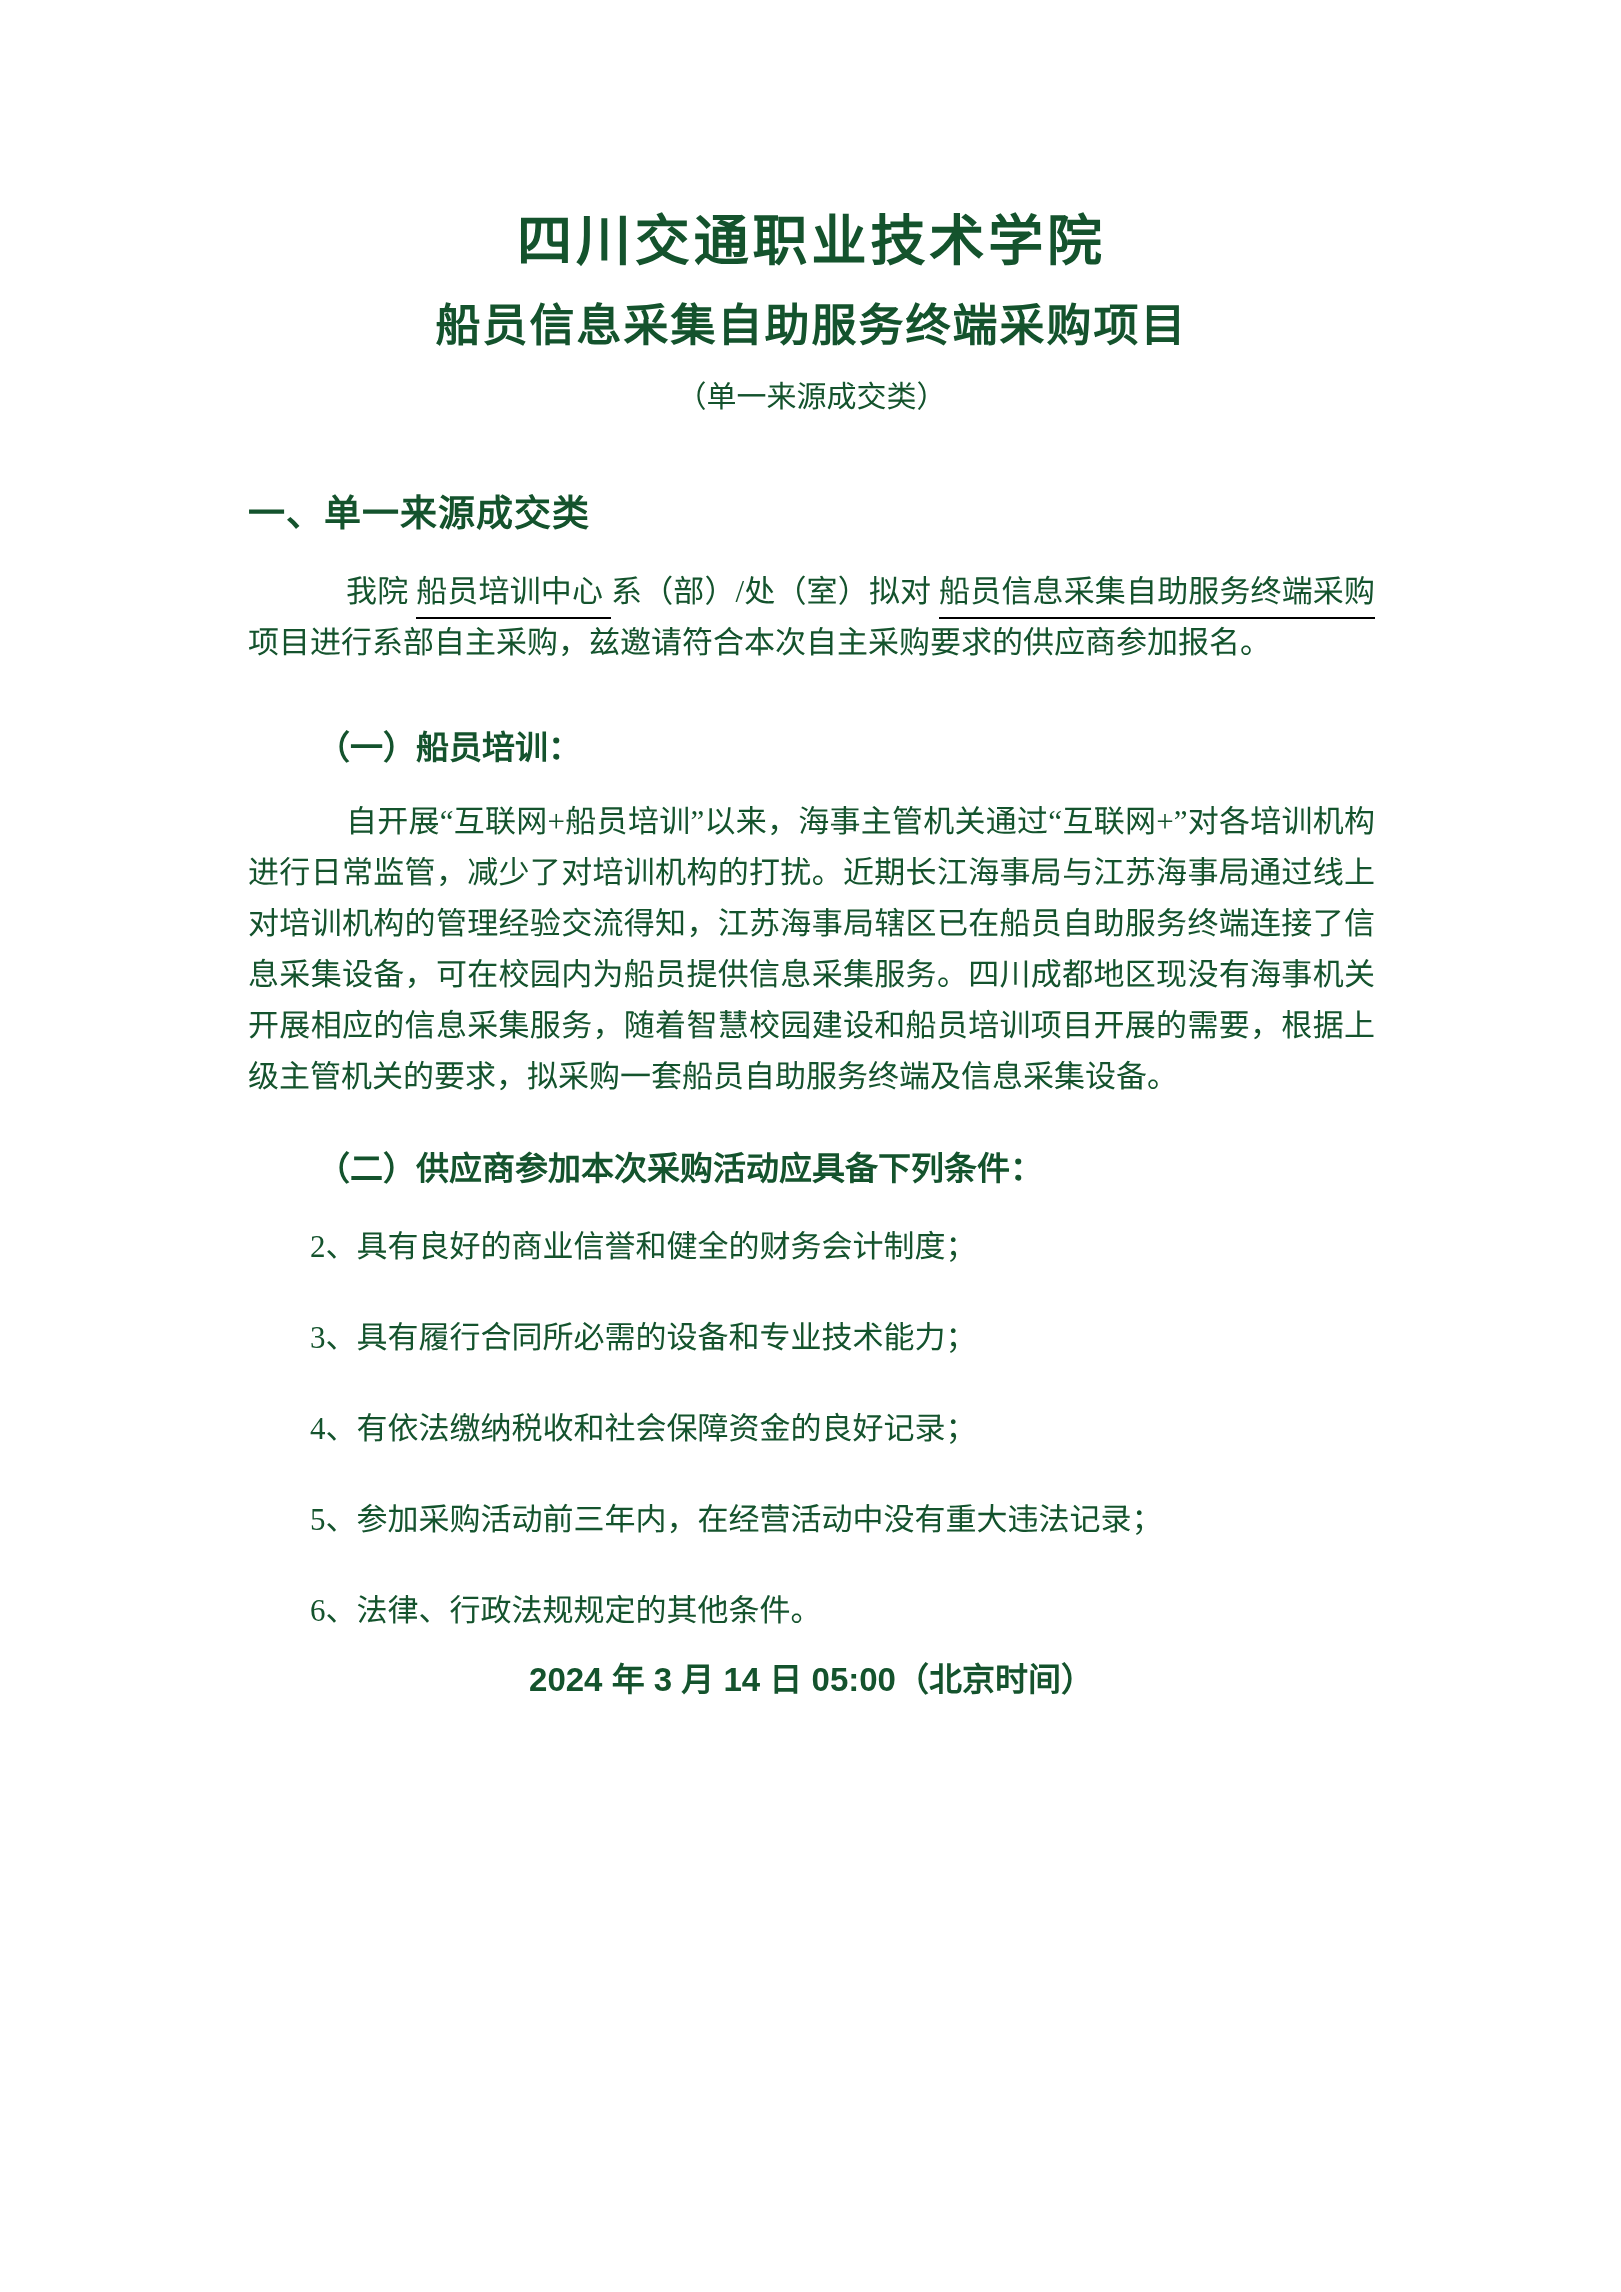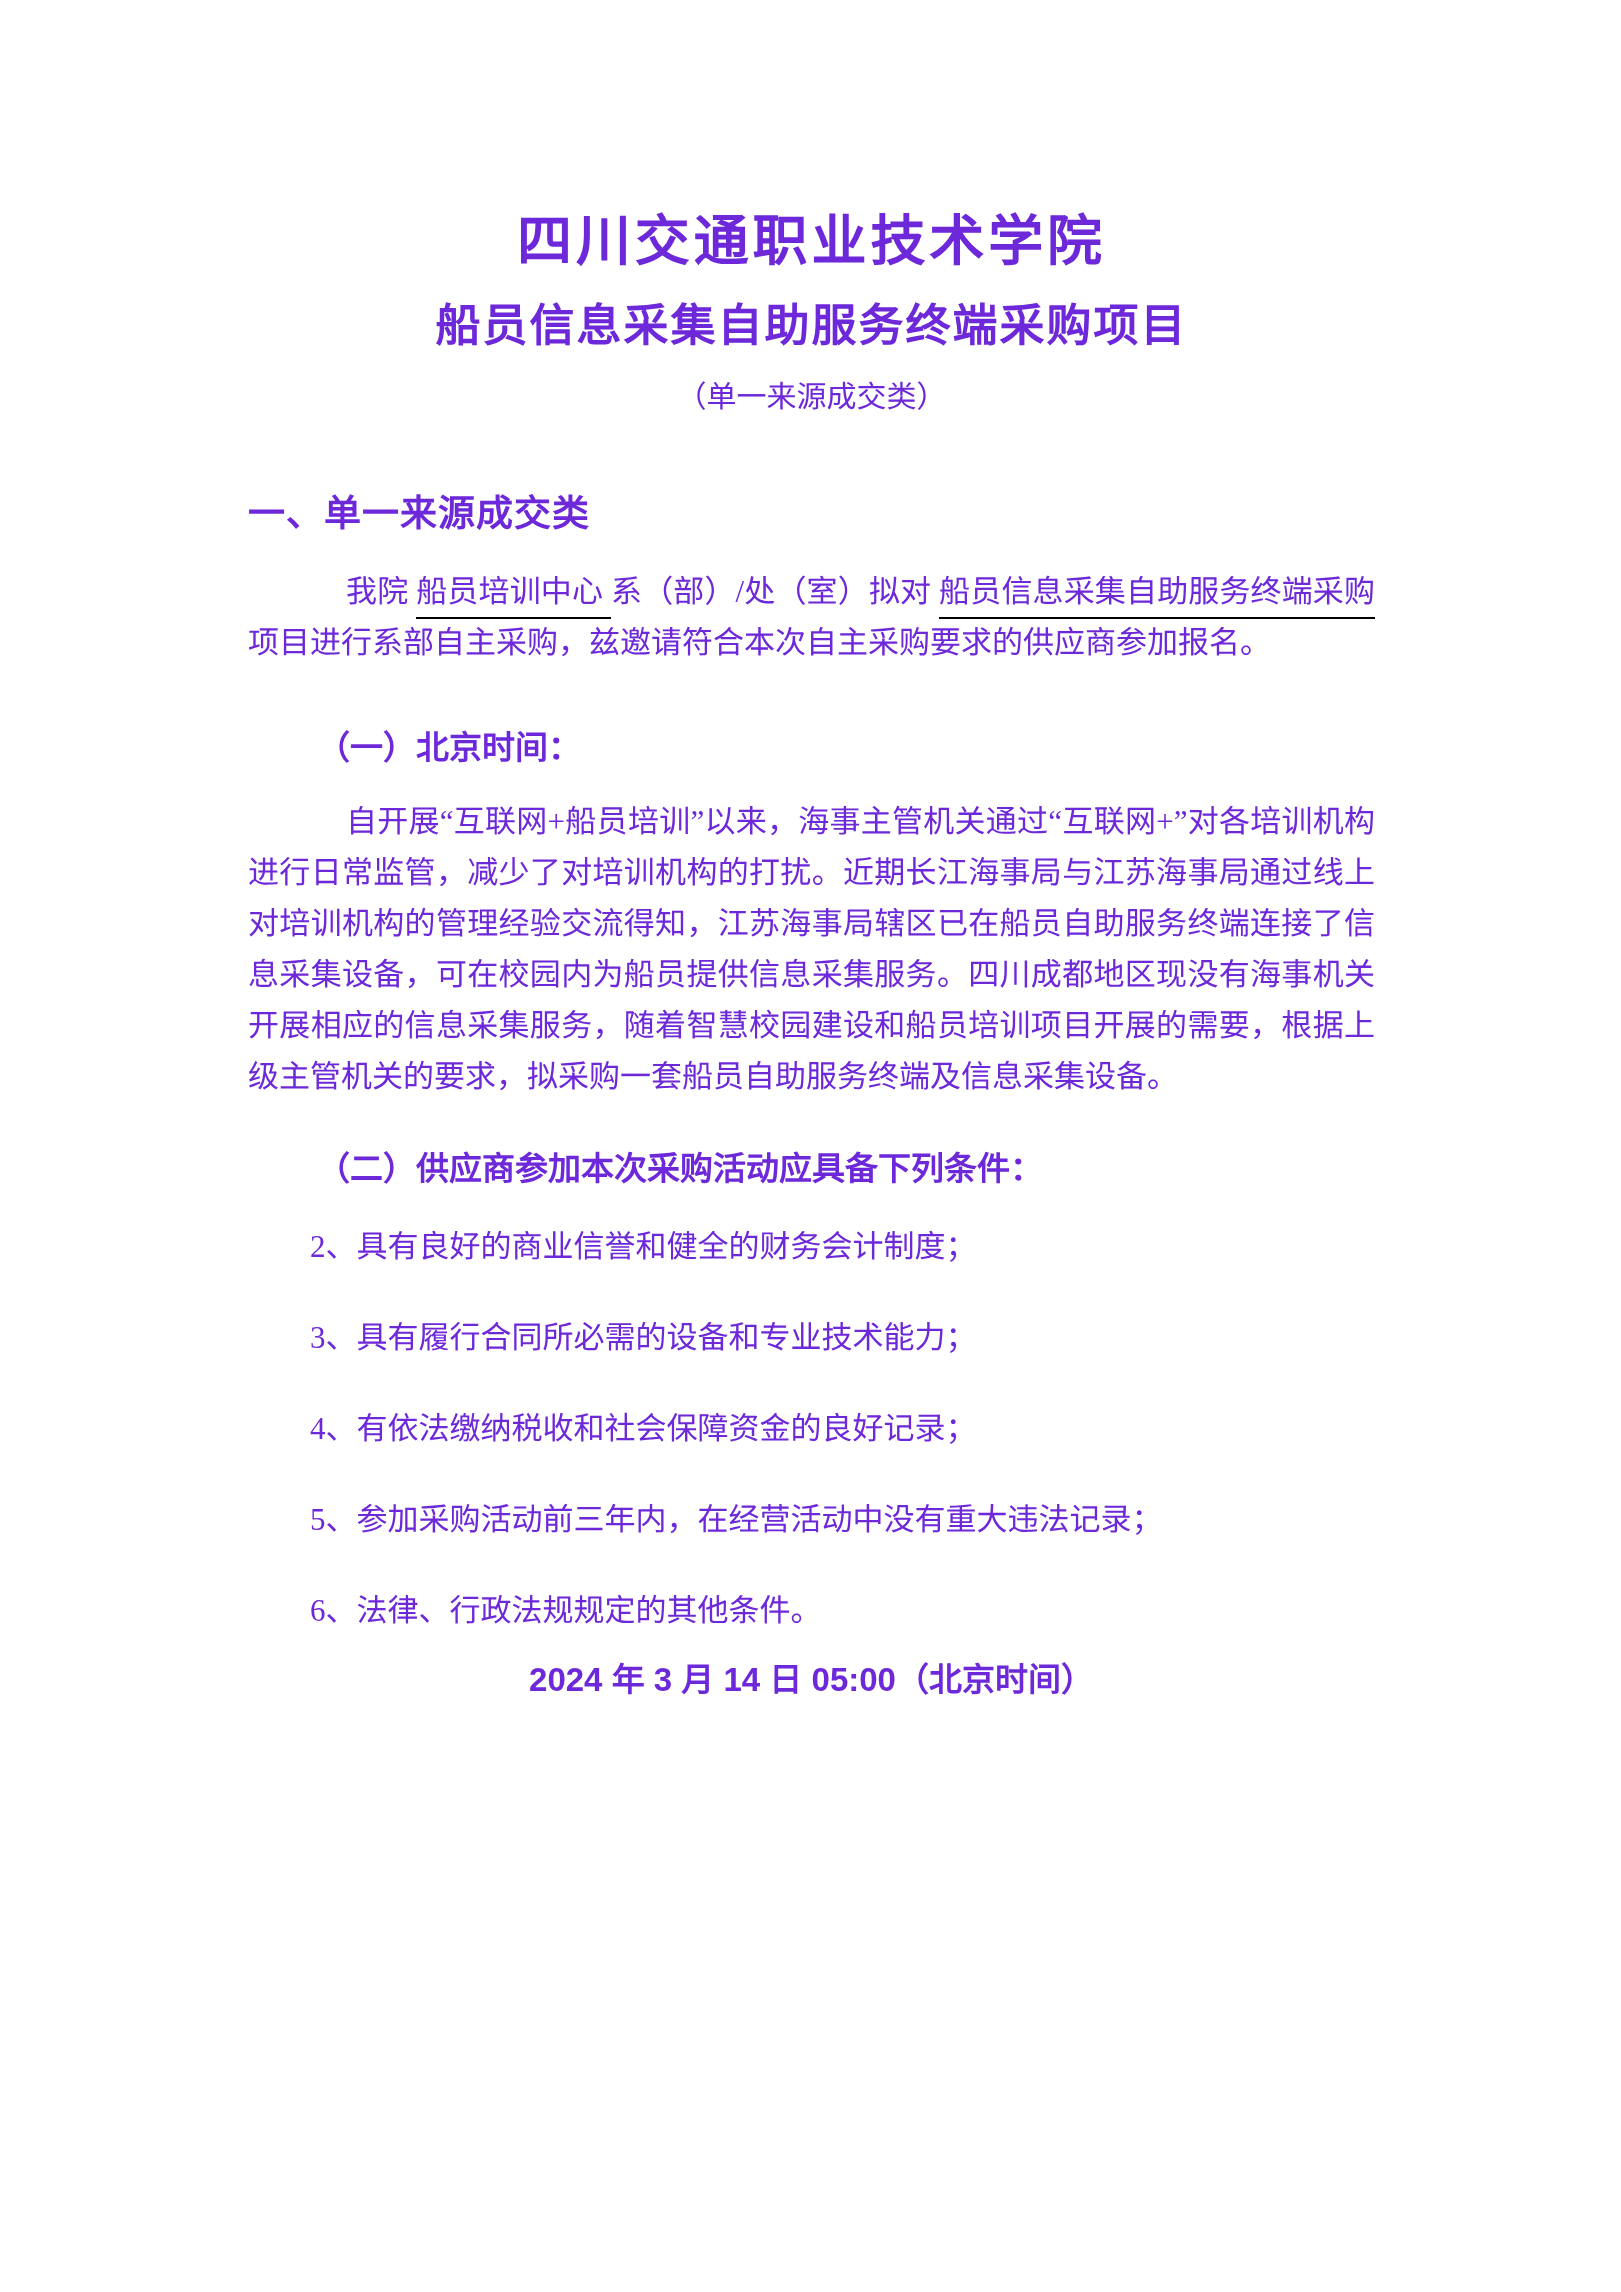--- a/index.html
+++ b/index.html
@@ -5,21 +5,21 @@
   html, body {
     margin: 0;
     padding: 0;
     background: #ffffff;
   }
   .page {
     position: relative;
     width: 1621px;
     height: 2293px;
     background: #ffffff;
-    color: #6d28d9;
+    color: #14532d;
     overflow: hidden; 
     box-sizing: border-box;
     padding: 0 246px 0 248px;
     font-family: "Liberation Serif", "DejaVu Serif", serif;
   }
   .doc-title {
     margin: 210px 0 0 0;
     font-size: 55px;
     line-height: 63px;
     font-weight: 700;
@@ -107,21 +107,21 @@
   <h2 class="project-title">船员信息采集自助服务终端采购项目</h2>
 
   <div class="subtitle">（单一来源成交类）</div>
 
   <h3 class="sec-heading">一、单一来源成交类</h3>
 
   <p class="para intro">
     <span>我院 </span><span class="u">船员培训中心 </span><span>系（部）/处（室）拟对 </span><span class="u">船员信息采集自助服务终端采购</span><span> 项目进行系部自主采购，兹邀请符合本次自主采购要求的供应商参加报名。</span>
   </p>
 
-  <h4 class="sub-heading s1">（一）北京时间：</h4>
+  <h4 class="sub-heading s1">（一）船员培训：</h4>
 
   <p class="para body">自开展“互联网+船员培训”以来，海事主管机关通过“互联网+”对各培训机构进行日常监管，减少了对培训机构的打扰。近期长江海事局与江苏海事局通过线上对培训机构的管理经验交流得知，江苏海事局辖区已在船员自助服务终端连接了信息采集设备，可在校园内为船员提供信息采集服务。四川成都地区现没有海事机关开展相应的信息采集服务，随着智慧校园建设和船员培训项目开展的需要，根据上级主管机关的要求，拟采购一套船员自助服务终端及信息采集设备。</p>
 
   <h4 class="sub-heading s2">（二）供应商参加本次采购活动应具备下列条件：</h4>
 
   <ul class="cond-list">
     <li class="cond-item">2、具有良好的商业信誉和健全的财务会计制度；</li>
     <li class="cond-item">3、具有履行合同所必需的设备和专业技术能力；</li>
     <li class="cond-item">4、有依法缴纳税收和社会保障资金的良好记录；</li>
     <li class="cond-item">5、参加采购活动前三年内，在经营活动中没有重大违法记录；</li>

